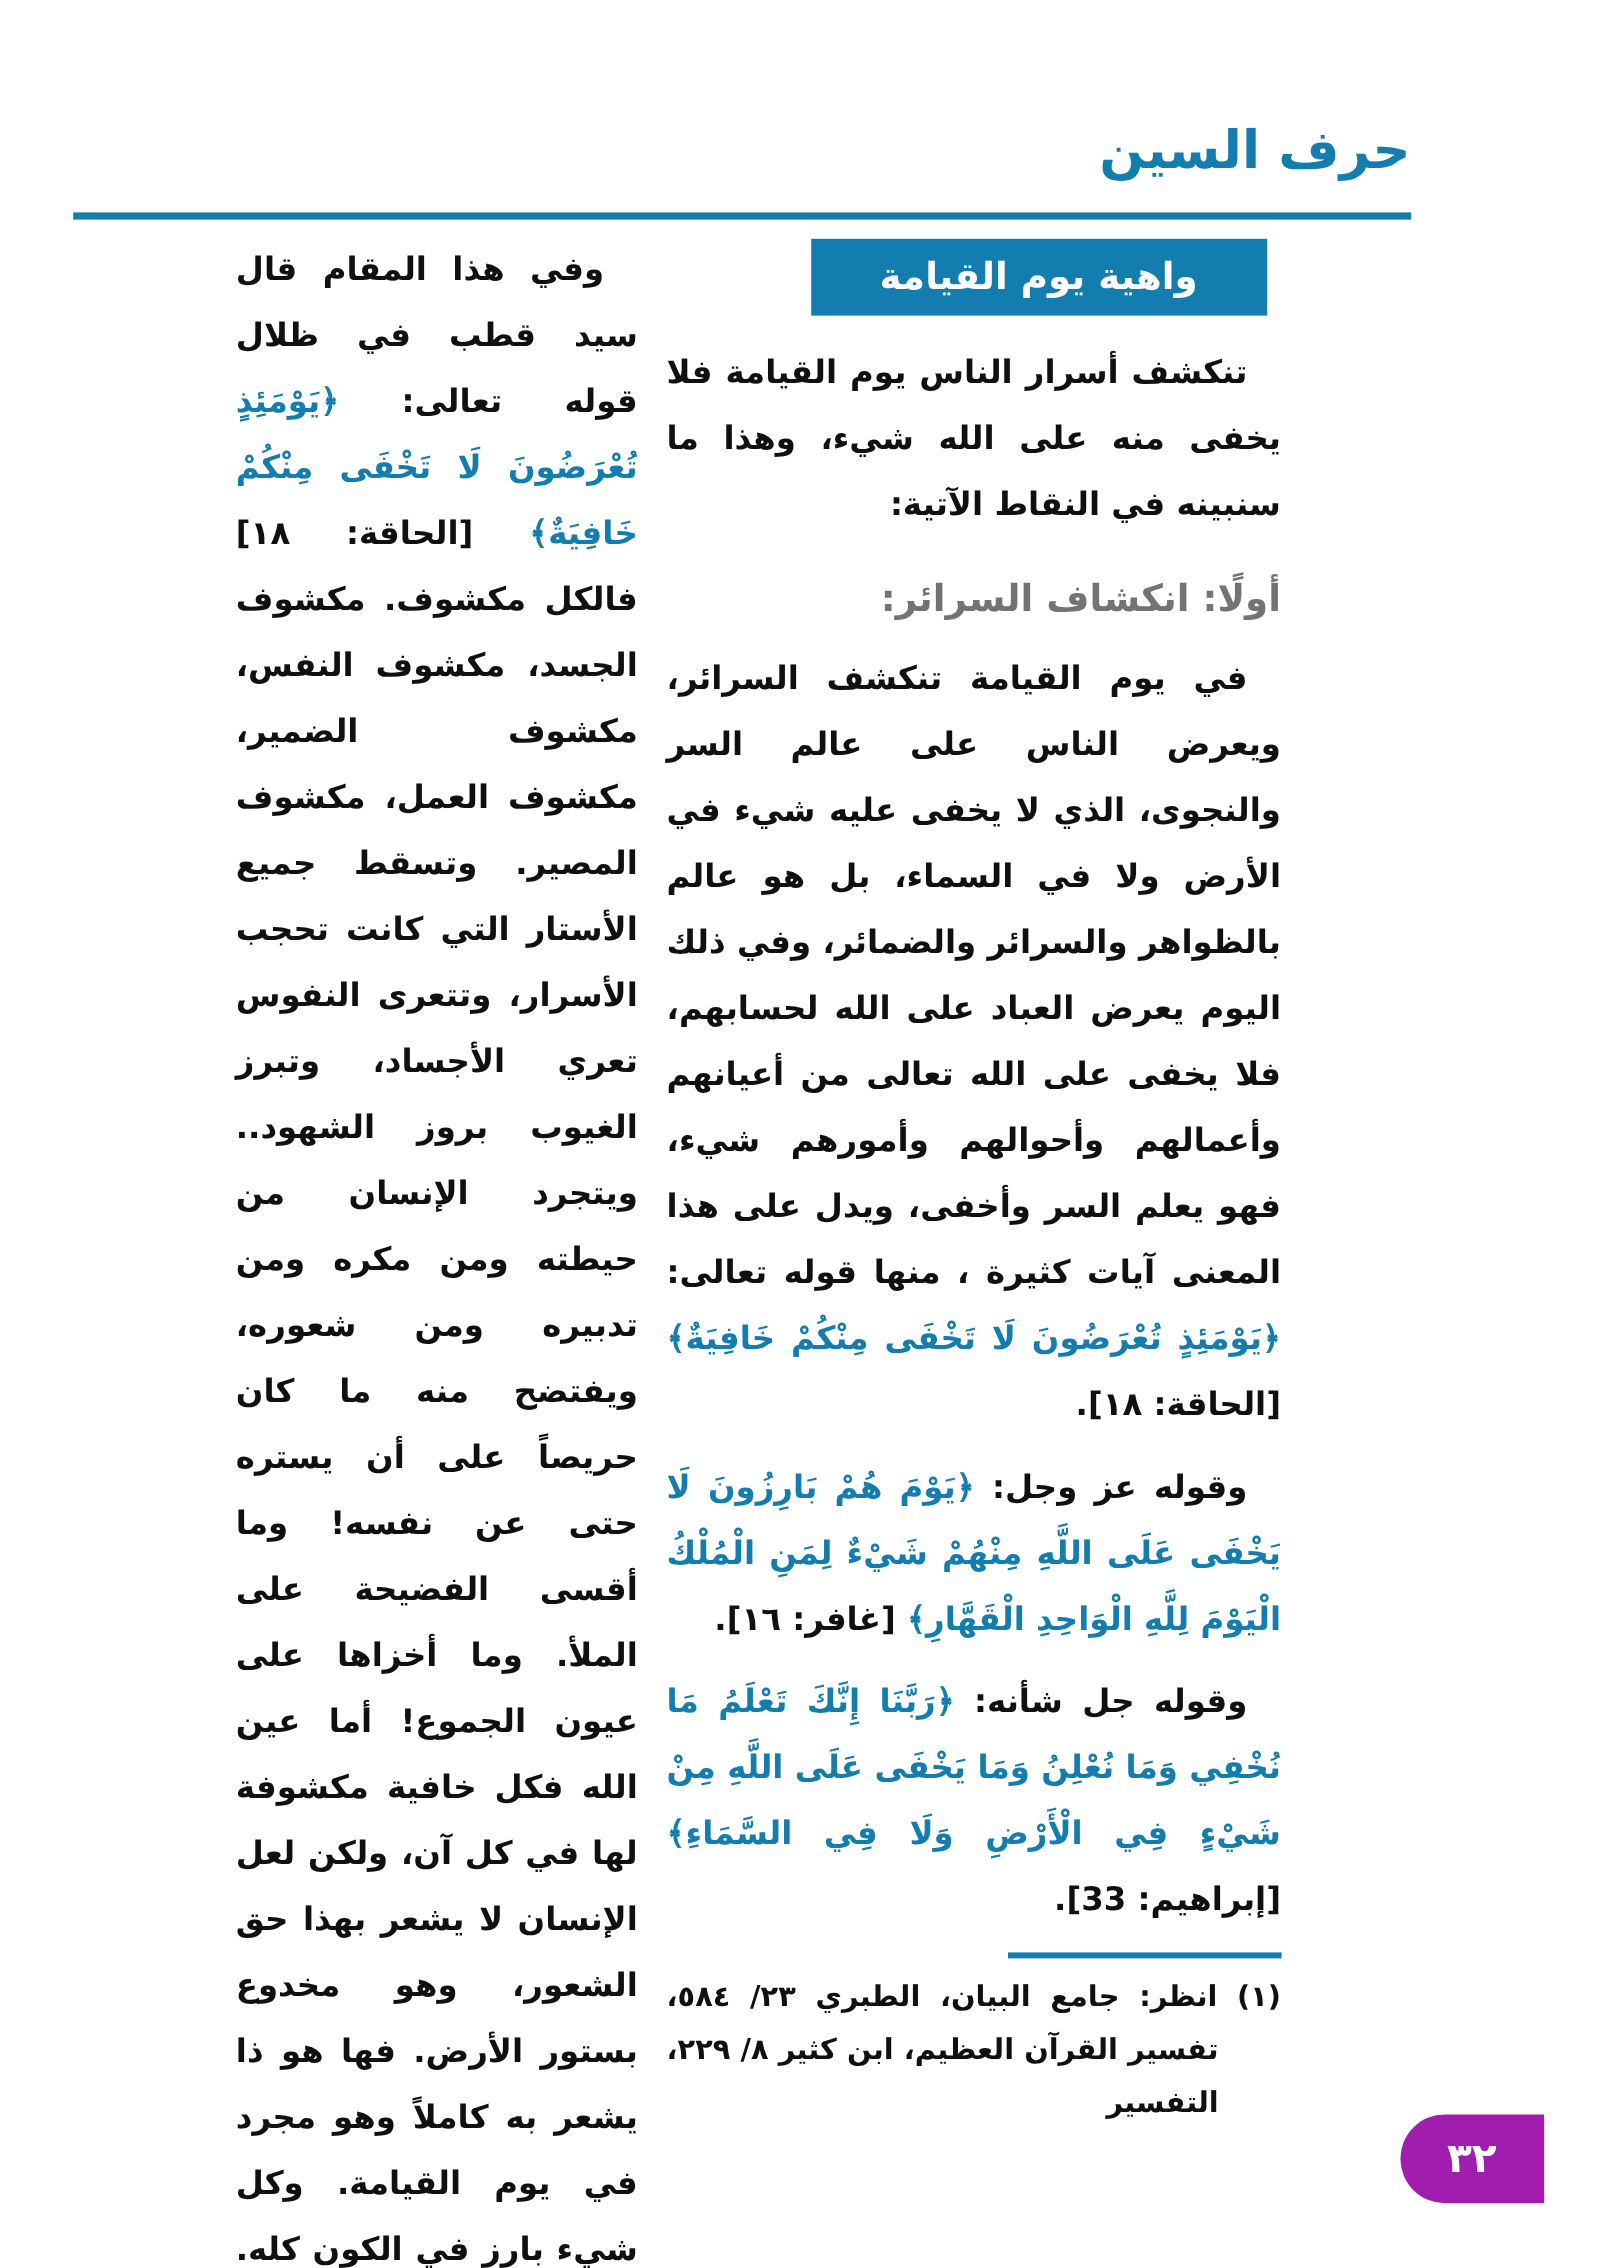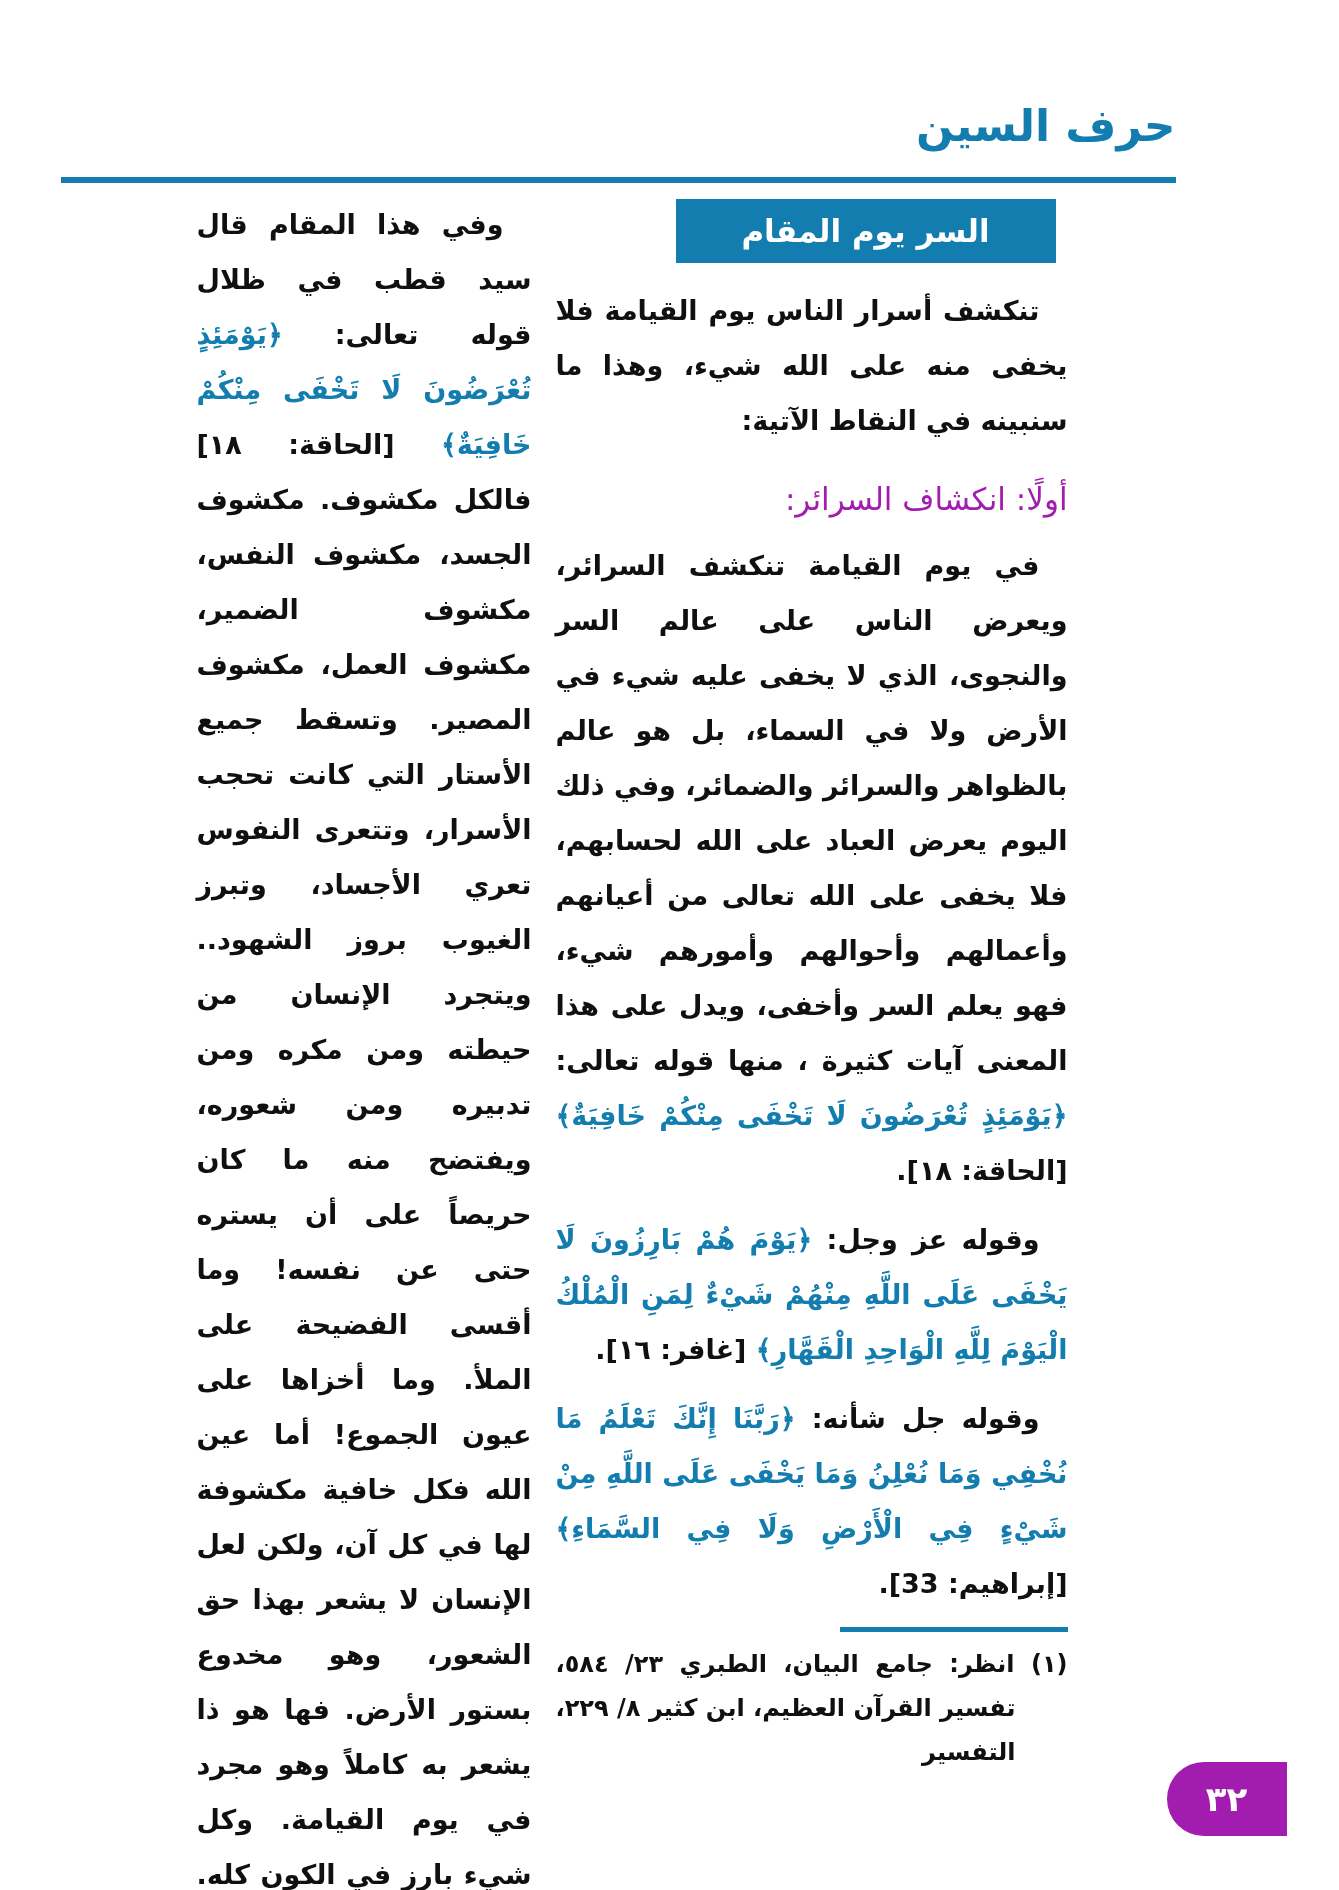--- a/index.html
+++ b/index.html
@@ -37,22 +37,22 @@
     height:64px; line-height:64px;
     margin:2px 12px 20px 120px;
   }
   .body-p {
     font-size:27px; line-height:55px; font-weight:bold;
     text-align:justify;
     text-indent:28px;
   }
   .mt { margin-top:14px; }
   .subheading {
-    color:#a21caf;
-    font-size:31px; font-weight:normal;
+    color:#737373;
+    font-size:31px; font-weight:bold;
     margin:26px 0 14px 0;
     line-height:50px;
   }
   .quran { color:#127dae; }
   .fn-block { margin-top:16px; }
   .fn-rule {
     width:228px; height:5px; background:#127dae;
     margin-bottom:10px;
   }
   .fn-text {
@@ -75,21 +75,21 @@
 <body>
 
 <div class="page">
 
   <div class="chapter-title">حرف السين</div>
   <div class="header-rule"></div>
 
   <div class="columns">
 
     <section class="col-main">
-      <div class="title-box">السر يوم المقام</div>
+      <div class="title-box">واهية يوم القيامة</div>
 
       <p class="body-p">تنكشف أسرار الناس يوم القيامة فلا يخفى منه على الله شيء، وهذا ما سنبينه في النقاط الآتية:</p>
 
       <h3 class="subheading">أولًا: انكشاف السرائر:</h3>
 
       <p class="body-p"><span>في يوم القيامة تنكشف السرائر، ويعرض الناس على عالم السر والنجوى، الذي لا يخفى عليه شيء في الأرض ولا في السماء، بل هو عالم بالظواهر والسرائر والضمائر، وفي ذلك اليوم يعرض العباد على الله لحسابهم، فلا يخفى على الله تعالى من أعيانهم وأعمالهم وأحوالهم وأمورهم شيء، فهو يعلم السر وأخفى، ويدل على هذا المعنى آيات كثيرة ، منها قوله تعالى: </span><span class="quran">﴿يَوْمَئِذٍ تُعْرَضُونَ لَا تَخْفَى مِنْكُمْ خَافِيَةٌ﴾</span><span> [الحاقة: ١٨].</span></p>
 
       <p class="body-p mt"><span>وقوله عز وجل: </span><span class="quran">﴿يَوْمَ هُمْ بَارِزُونَ لَا يَخْفَى عَلَى اللَّهِ مِنْهُمْ شَيْءٌ لِمَنِ الْمُلْكُ الْيَوْمَ لِلَّهِ الْوَاحِدِ الْقَهَّارِ﴾</span><span> [غافر: ١٦].</span></p>
 
       <p class="body-p mt"><span>وقوله جل شأنه: </span><span class="quran">﴿رَبَّنَا إِنَّكَ تَعْلَمُ مَا نُخْفِي وَمَا نُعْلِنُ وَمَا يَخْفَى عَلَى اللَّهِ مِنْ شَيْءٍ فِي الْأَرْضِ وَلَا فِي السَّمَاءِ﴾</span><span> [إبراهيم: 33].</span></p>

